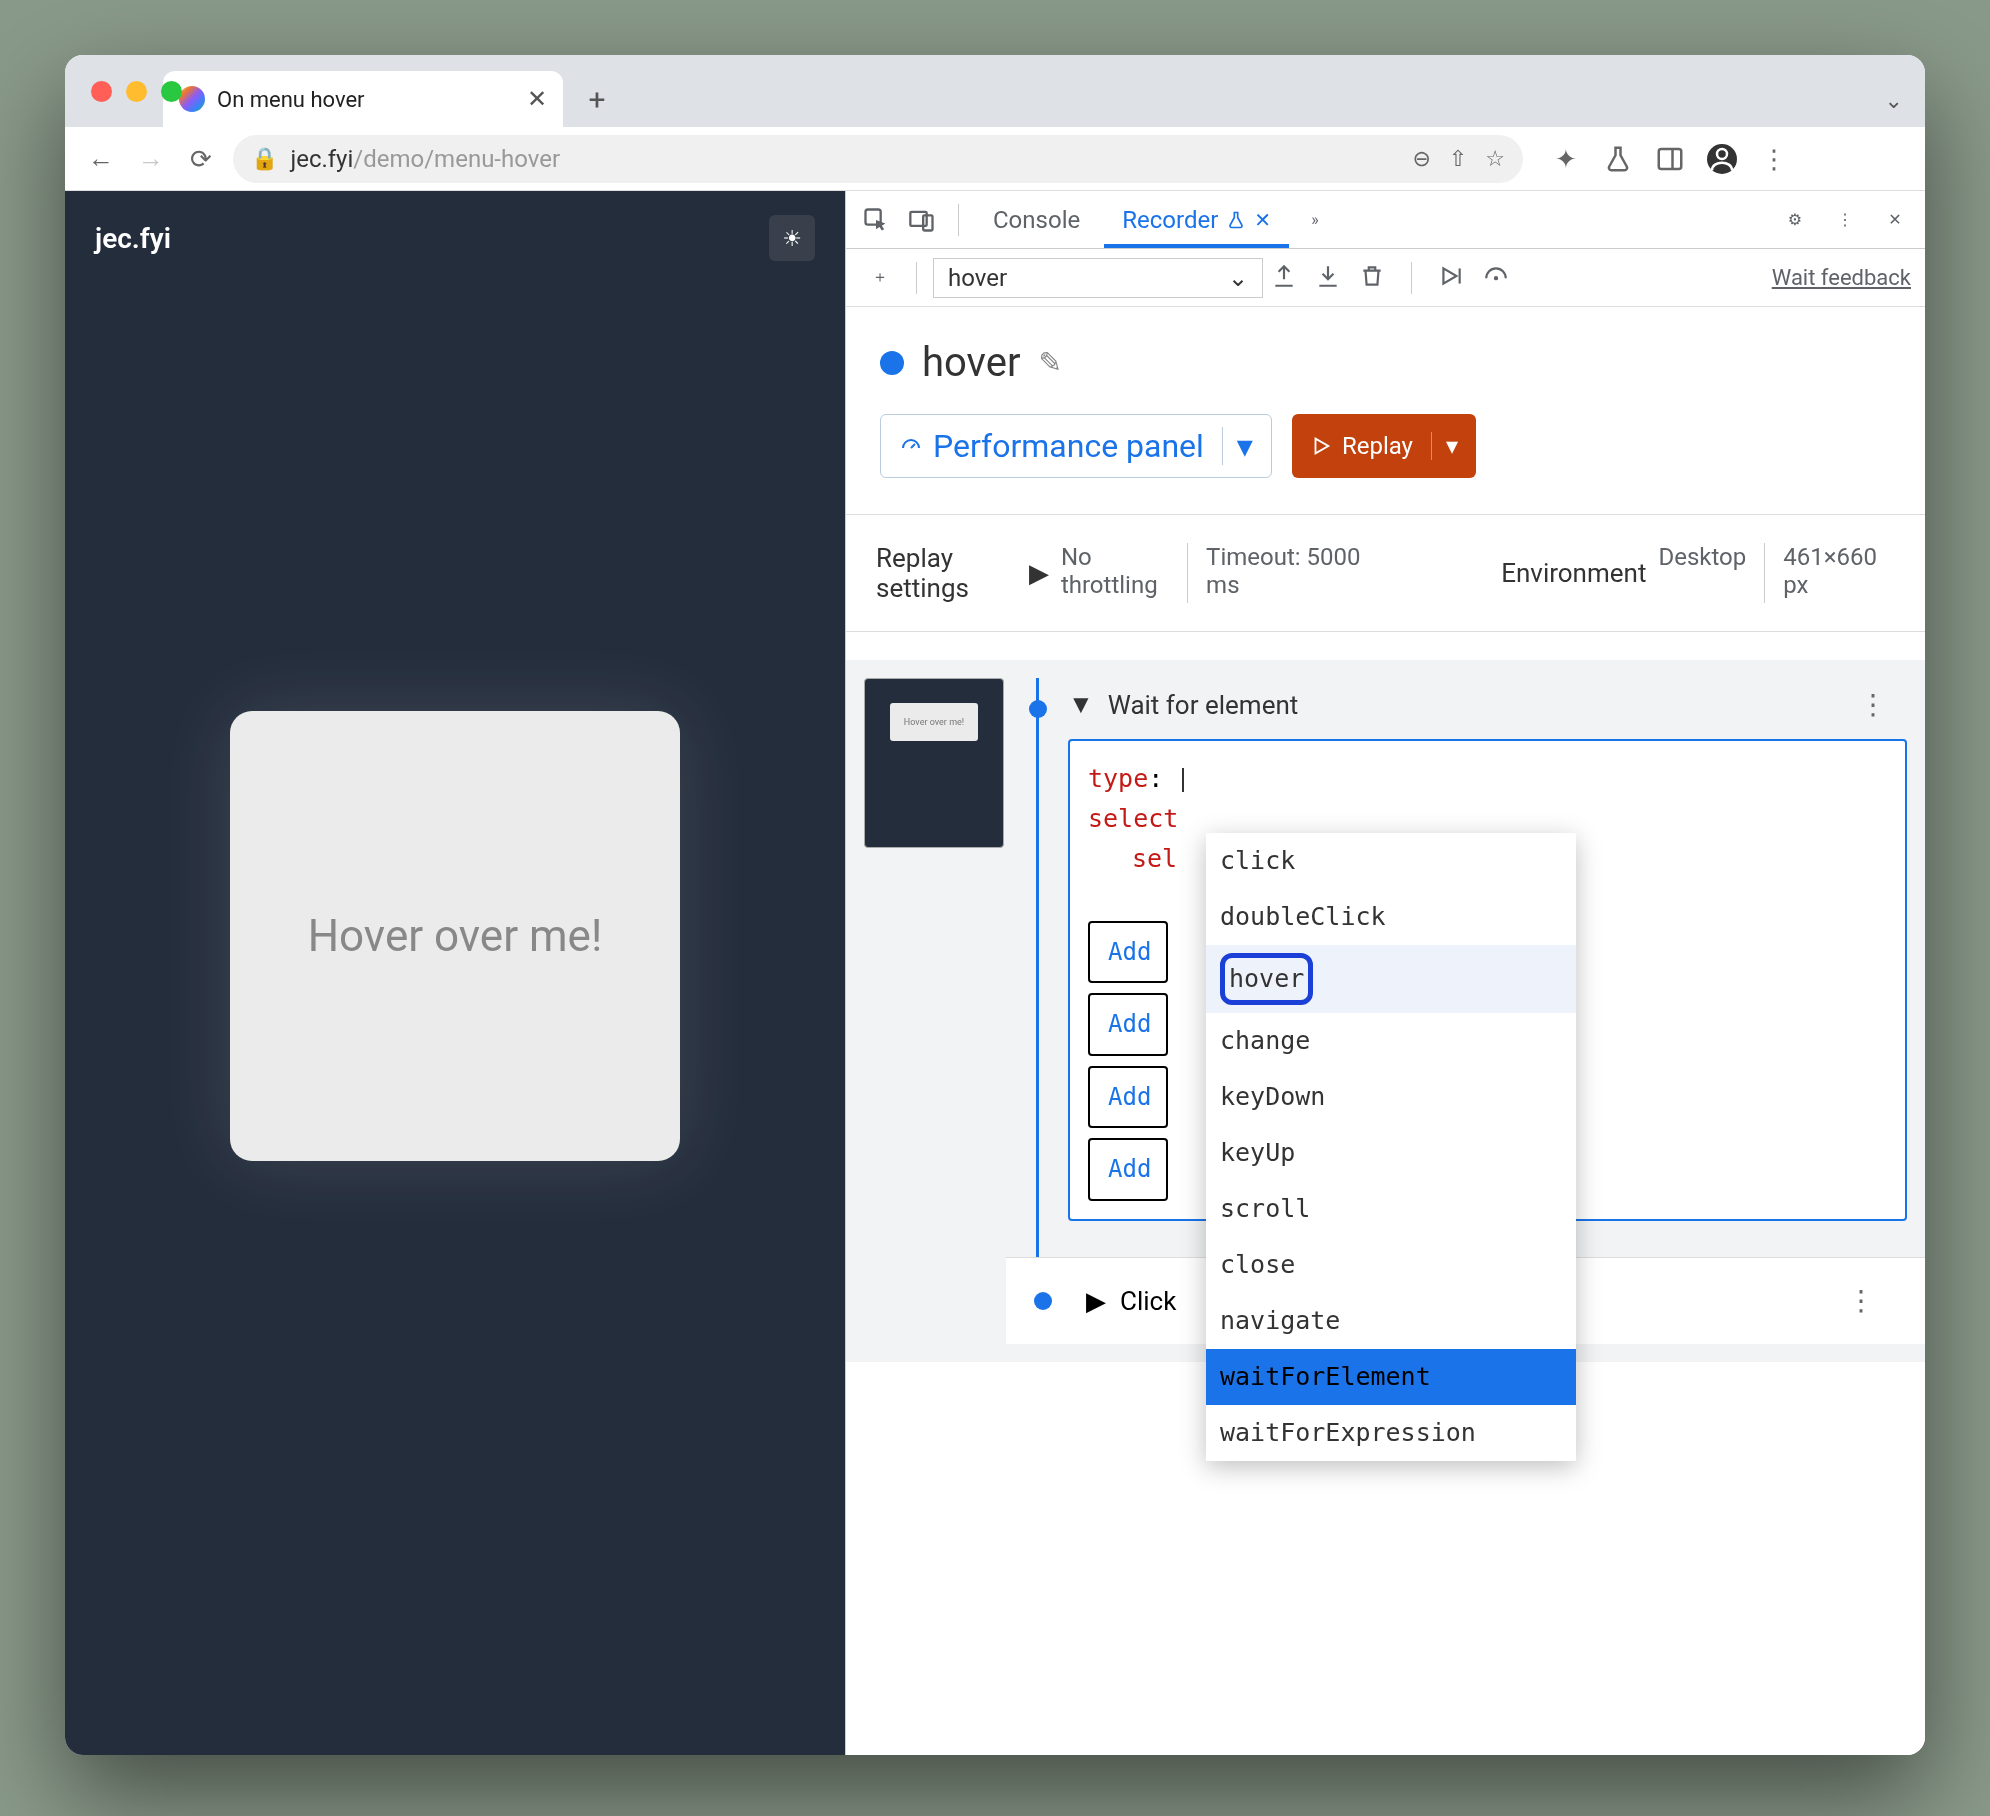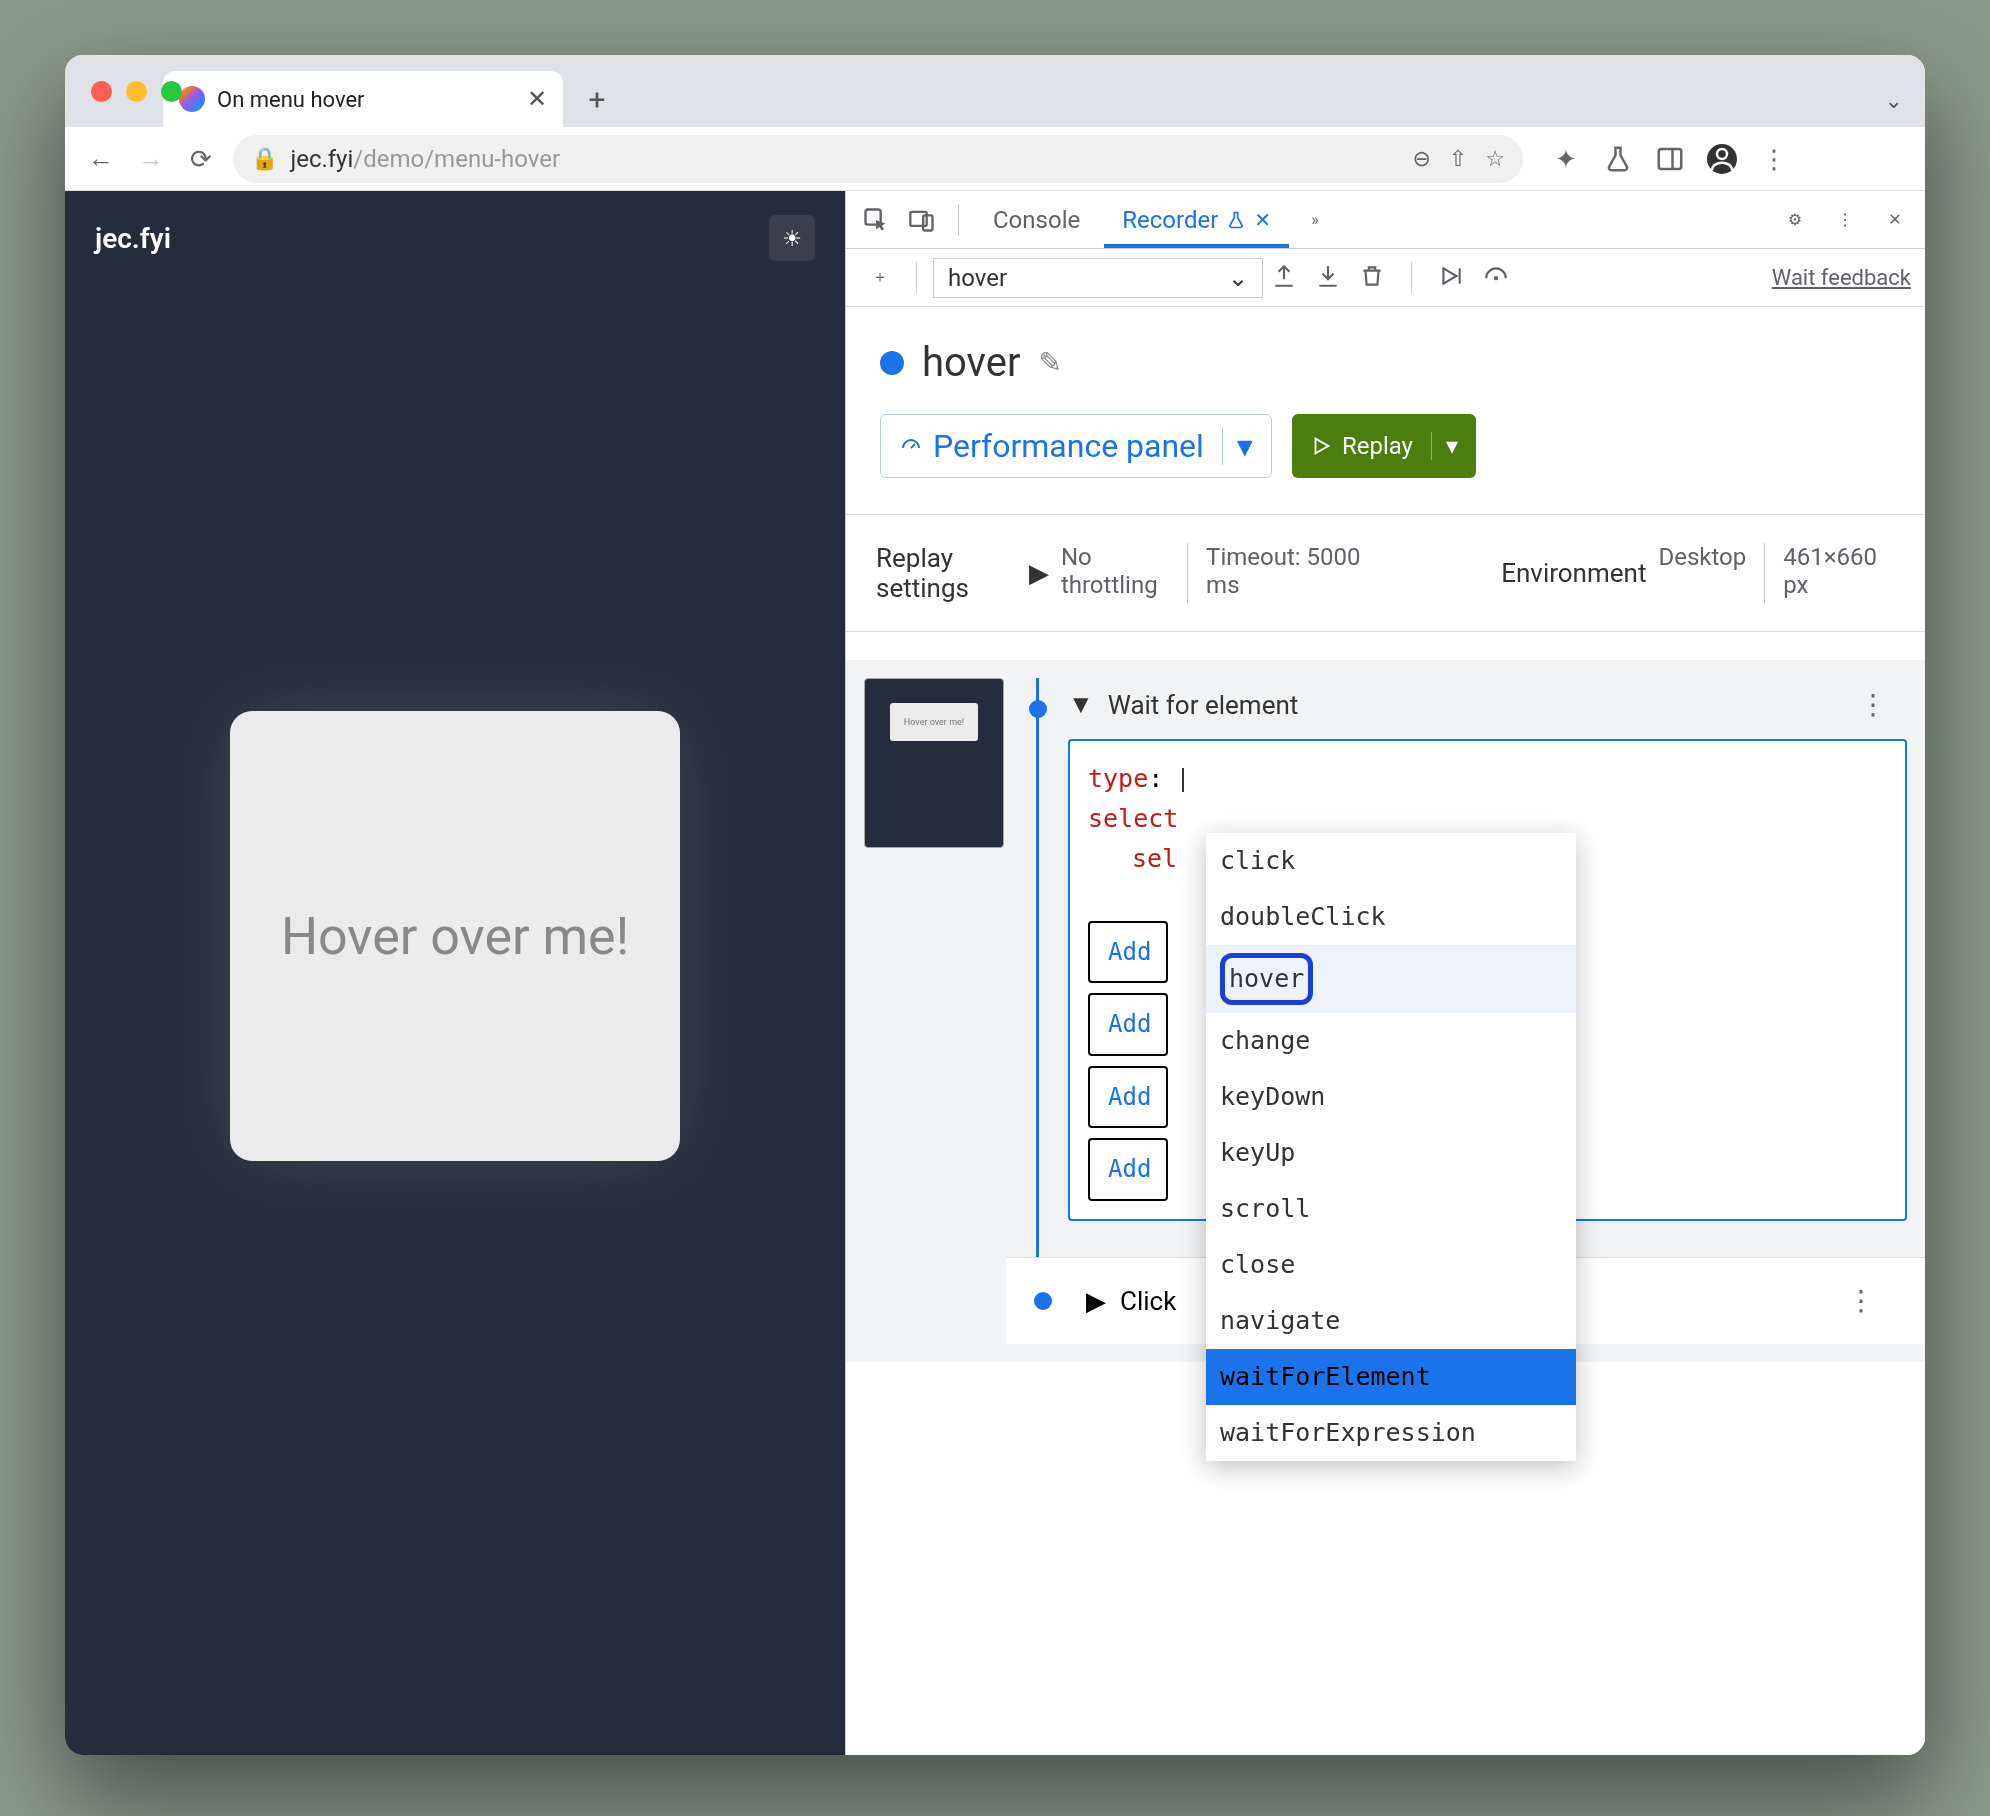--- a/index.html
+++ b/index.html
@@ -26,21 +26,21 @@
 .ob-icons { margin-left: auto; display: flex; gap: 18px; color: #666; font-size: 22px; }
 .ext-icons { display: flex; gap: 22px; align-items: center; color: #666; margin-left: 14px; }
 .ext-icons span, .ext-icons svg { width: 30px; height: 30px; display: flex; align-items: center; justify-content: center; font-size: 26px; }
 .avatar { width: 36px; height: 36px; border-radius: 50%; background: #333; color: #fff; display: flex; align-items: center; justify-content: center; font-size: 22px; }
 .content { flex: 1; display: flex; overflow: hidden; }
 .page { width: 780px; background: #242d3c; position: relative; color: #fff; }
 .page-header { display: flex; align-items: center; justify-content: space-between; padding: 24px 30px; }
 .page-title { font-size: 28px; font-weight: 600; }
 .theme-toggle { width: 46px; height: 46px; background: #39404c; display: flex; align-items: center; justify-content: center; border-radius: 6px; font-size: 22px; }
 .hover-card { position: absolute; top: 520px; left: 50%; transform: translateX(-50%); width: 450px; height: 450px; background: #ebebeb; border-radius: 22px; display: flex; align-items: center; justify-content: center; box-shadow: 0 0 80px rgba(255,255,255,0.12); }
-.hover-text { font-size: 52px; color: #888; }
+.hover-text { font-size: 44px; color: #888; }
 .devtools { flex: 1; background: #fff; display: flex; flex-direction: column; border-left: 1px solid #ccc; }
 .dt-tabs { height: 58px; border-bottom: 1px solid #ccc; display: flex; align-items: center; padding: 0 10px; gap: 6px; }
 .dt-ibtn { width: 40px; height: 40px; display: flex; align-items: center; justify-content: center; color: #5f6368; }
 .dt-sep { width: 1px; height: 32px; background: #ccc; margin: 0 10px; }
 .dt-tab { padding: 0 18px; font-size: 24px; color: #5f6368; height: 100%; display: flex; align-items: center; gap: 8px; position: relative; }
 .dt-tab.active { color: #1a73e8; }
 .dt-tab.active::after { content: ""; position: absolute; bottom: 0; left: 0; right: 0; height: 4px; background: #1a73e8; }
 .dt-right { margin-left: auto; display: flex; gap: 10px; align-items: center; }
 .recorder-bar { height: 58px; border-bottom: 1px solid #ddd; display: flex; align-items: center; padding: 0 14px; gap: 8px; }
 .rec-select { flex: 0 0 330px; height: 40px; border: 1px solid #ccc; background: #fff; display: flex; align-items: center; padding: 0 14px; font-size: 24px; color: #333; justify-content: space-between; }
@@ -48,21 +48,21 @@
 .rec-sep { width: 1px; height: 32px; background: #ccc; margin: 0 8px; }
 .feedback { margin-left: auto; font-size: 22px; color: #5f6368; text-decoration: underline; }
 .recorder-body { flex: 1; overflow: auto; padding: 32px 24px; }
 .rec-title { display: flex; align-items: center; gap: 18px; margin-bottom: 28px; padding-left: 10px; }
 .rec-dot { width: 24px; height: 24px; border-radius: 50%; background: #1a73e8; }
 .rec-name { font-size: 40px; color: #333; }
 .pencil { color: #888; font-size: 28px; }
 .btn-row { display: flex; gap: 20px; margin-bottom: 36px; padding-left: 10px; }
 .btn-outline { border: 1px solid #bcd; background: #fff; color: #1a73e8; padding: 12px 18px; border-radius: 6px; font-size: 32px; display: flex; align-items: center; gap: 10px; }
 .btn-outline .caret-part { border-left: 1px solid #bcd; padding-left: 14px; margin-left: 8px; }
-.btn-primary { background: #4d7c0f; color: #fff; padding: 12px 18px; border-radius: 6px; font-size: 24px; display: flex; align-items: center; gap: 10px; }
+.btn-primary { background: #c2410c; color: #fff; padding: 12px 18px; border-radius: 6px; font-size: 24px; display: flex; align-items: center; gap: 10px; }
 .btn-primary .caret-part { border-left: 1px solid rgba(255,255,255,0.4); padding-left: 14px; margin-left: 8px; }
 .settings-block { border-top: 1px solid #ddd; border-bottom: 1px solid #ddd; padding: 28px 30px; display: flex; gap: 120px; margin: 0 -24px; }
 .sb-col { display: flex; flex-direction: row; gap: 12px; }
 .sb-title { font-size: 26px; color: #333; display: flex; align-items: center; gap: 10px; }
 .sb-sub { font-size: 24px; color: #5f6368; display: flex; gap: 18px; }
 .sb-sub span { border-right: 1px solid #ccc; padding-right: 18px; }
 .sb-sub span:last-child { border: none; }
 .steps { margin-top: 28px; display: flex; gap: 20px; background: #f1f3f4; padding: 18px; margin-left: -24px; margin-right: -24px; position: relative; }
 .thumb { width: 140px; height: 170px; background: #242d3c; border-radius: 4px; border: 1px solid #aaa; position: relative; flex-shrink: 0; }
 .thumb::after { content: "Hover over me!"; position: absolute; top: 24px; left: 50%; transform: translateX(-50%); background: #ebebeb; color: #777; font-size: 9px; padding: 14px 8px; border-radius: 3px; width: 72px; text-align: center; }

